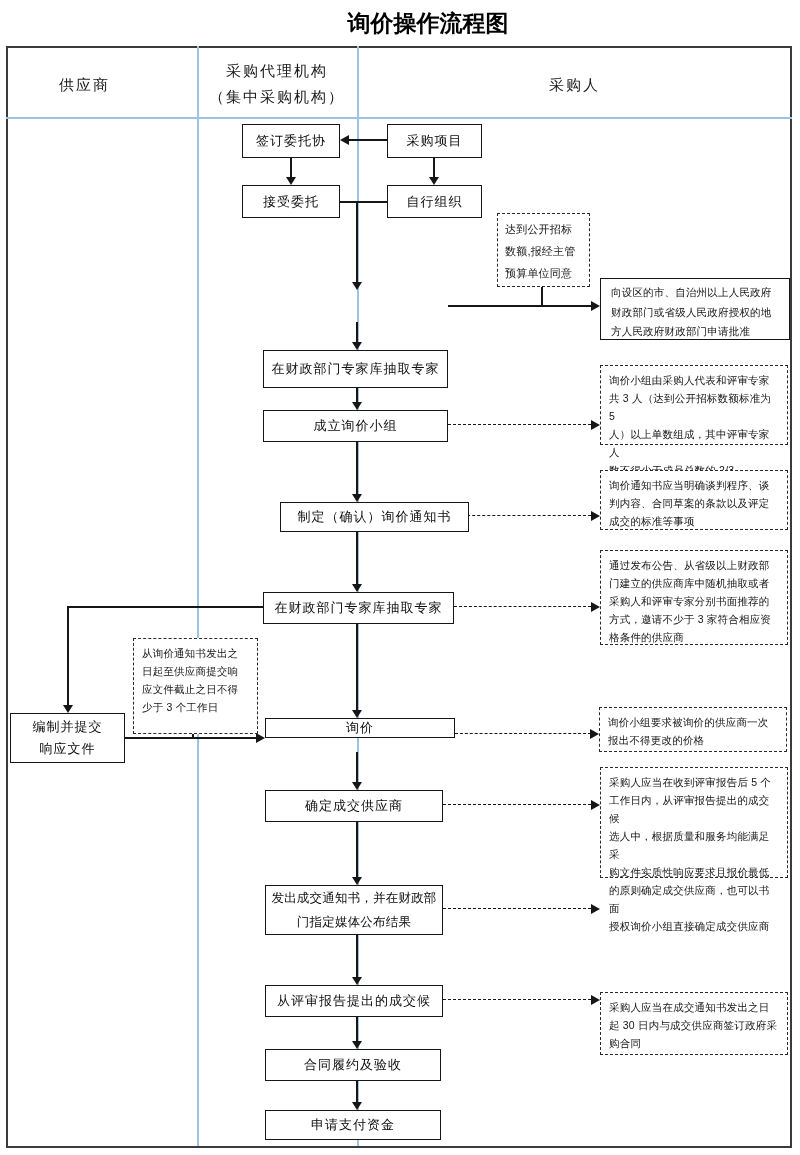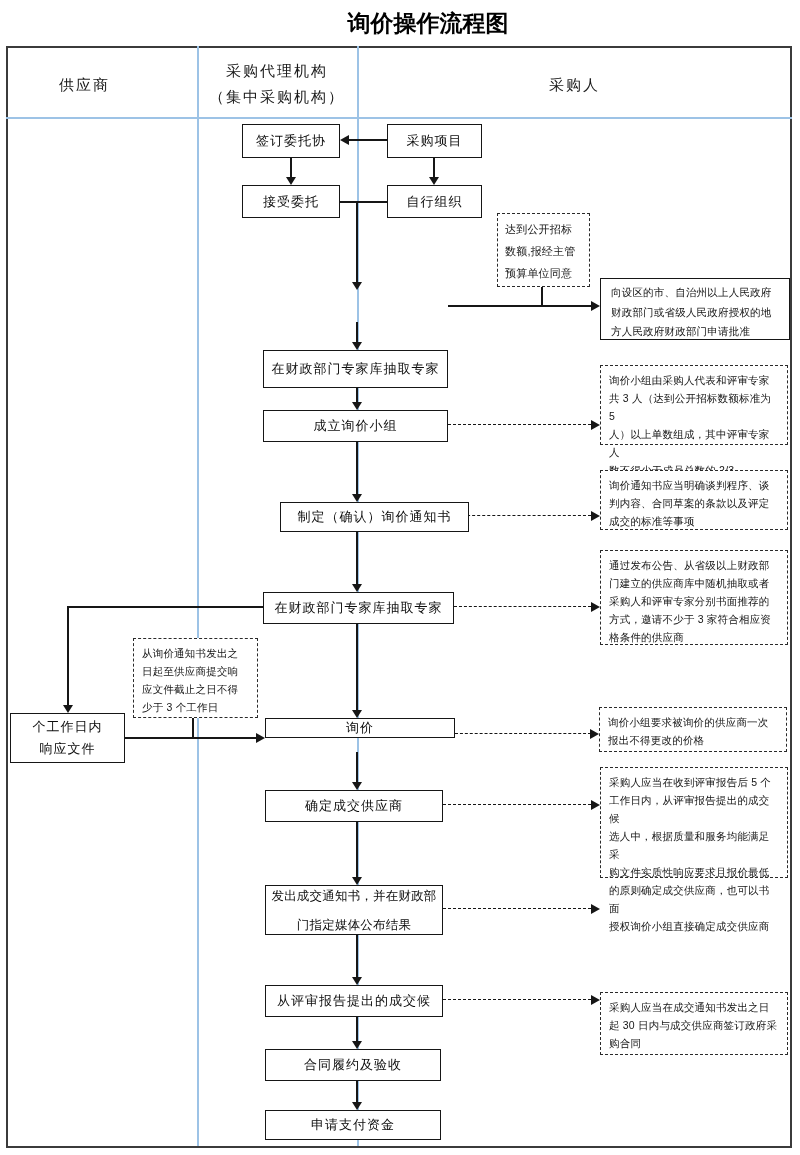--- a/index.html
+++ b/index.html
@@ -10,21 +10,21 @@
   #title{left:0;top:8px;width:800px;text-align:center;text-indent:56px;
          font-family:"DejaVu Sans",sans-serif;font-weight:bold;font-size:23px;color:#000;}
   #frame{left:6px;top:46px;width:782px;height:1098px;border:2px solid #3b3b3b;}
   .bluev{width:1.5px;background:#9dc3e6;}
   .blueh{height:1.5px;background:#9dc3e6;}
   .colhead{font-family:"DejaVu Serif",serif;font-size:15px;letter-spacing:2px;
            text-align:center;color:#1a1a1a;line-height:26px;}
   .node{background:#fff;border:1.5px solid #161616;display:flex;align-items:center;justify-content:center;
         font-family:"DejaVu Serif",serif;font-size:13px;letter-spacing:1px;text-align:center;
         line-height:20px;color:#0d0d0d;box-sizing:border-box;z-index:3;}
-  .node.sm{font-size:12.5px;letter-spacing:0.2px;line-height:29px;}
+  .node.sm{font-size:12.5px;letter-spacing:0.2px;line-height:24px;}
   .note{background:#fff;border:1.5px dashed #2a2a2a;font-size:10.5px;letter-spacing:0.2px;
         line-height:18px;color:#151515;box-sizing:border-box;padding:5px 8px;z-index:3;
         font-family:"Liberation Sans",sans-serif;text-align:left;}
   .note.solid{border:1.5px solid #161616;line-height:19.5px;padding:4px 10px;}
   .ln{background:#161616;z-index:2;}
   .dl{height:0;border-top:1.8px dashed #161616;z-index:2;}
   .ah-d{width:0;height:0;border-left:5px solid transparent;border-right:5px solid transparent;
         border-top:8px solid #161616;z-index:2;}
   .ah-r{width:0;height:0;border-top:5px solid transparent;border-bottom:5px solid transparent;
         border-left:9px solid #161616;z-index:2;}
@@ -111,42 +111,42 @@
   <div class="abs node" style="left:263px;top:410px;width:185px;height:32px;">成立询价小组</div>
   <div class="abs node" style="left:280px;top:502px;width:189px;height:30px;">制定（确认）询价通知书</div>
   <div class="abs node" style="left:263px;top:592px;width:191px;height:32px;">在财政部门专家库抽取专家</div>
   <div class="abs node" style="left:265px;top:718px;width:190px;height:20px;">询价</div>
   <div class="abs node" style="left:265px;top:790px;width:178px;height:32px;">确定成交供应商</div>
   <div class="abs node sm pre" style="left:265px;top:885px;width:178px;height:50px;">发出成交通知书，并在财政部
 门指定媒体公布结果</div>
   <div class="abs node" style="left:265px;top:985px;width:178px;height:32px;">从评审报告提出的成交候</div>
   <div class="abs node" style="left:265px;top:1049px;width:176px;height:32px;">合同履约及验收</div>
   <div class="abs node" style="left:265px;top:1110px;width:176px;height:30px;">申请支付资金</div>
-  <div class="abs node pre" style="left:10px;top:713px;width:115px;height:50px;line-height:22px;">个工作日内
+  <div class="abs node pre" style="left:10px;top:713px;width:115px;height:50px;line-height:22px;">编制并提交
 响应文件</div>
 
   <div class="abs note pre" style="left:497px;top:213px;width:93px;height:74px;font-size:11px;line-height:22px;padding:4px 7px;">达到公开招标
 数额,报经主管
 预算单位同意</div>
   <div class="abs note solid pre" style="left:600px;top:278px;width:190px;height:62px;">向设区的市、自治州以上人民政府
 财政部门或省级人民政府授权的地
 方人民政府财政部门申请批准</div>
   <div class="abs note pre" style="left:600px;top:365px;width:188px;height:80px;">询价小组由采购人代表和评审专家
 共 3 人（达到公开招标数额标准为 5
 人）以上单数组成，其中评审专家人
 数不得少于成员总数的 2/3</div>
   <div class="abs note pre" style="left:600px;top:470px;width:188px;height:60px;">询价通知书应当明确谈判程序、谈
 判内容、合同草案的条款以及评定
 成交的标准等事项</div>
   <div class="abs note pre" style="left:600px;top:550px;width:188px;height:95px;">通过发布公告、从省级以上财政部
 门建立的供应商库中随机抽取或者
 采购人和评审专家分别书面推荐的
 方式，邀请不少于 3 家符合相应资
 格条件的供应商</div>
-  <div class="abs note pre" style="left:133px;top:638px;width:125px;height:80px;">从询价通知书发出之
+  <div class="abs note pre" style="left:133px;top:638px;width:125px;height:96px;">从询价通知书发出之
 日起至供应商提交响
 应文件截止之日不得
 少于 3 个工作日</div>
   <div class="abs note pre" style="left:599px;top:707px;width:188px;height:45px;">询价小组要求被询价的供应商一次
 报出不得更改的价格</div>
   <div class="abs note pre" style="left:600px;top:767px;width:188px;height:111px;">采购人应当在收到评审报告后 5 个
 工作日内，从评审报告提出的成交候
 选人中，根据质量和服务均能满足采
 购文件实质性响应要求且报价最低
 的原则确定成交供应商，也可以书面

